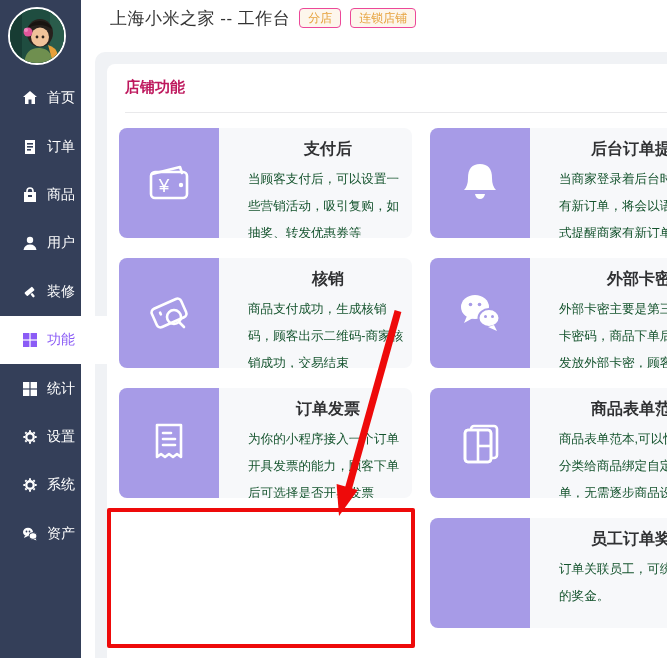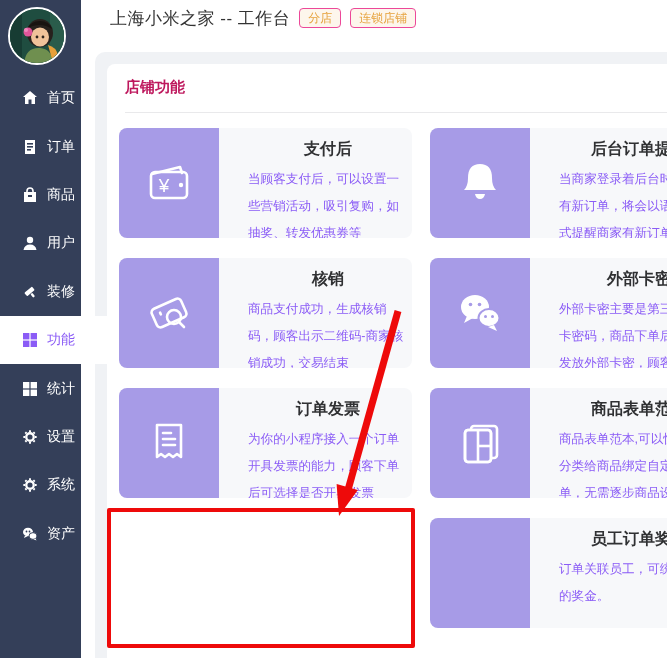--- a/index.html
+++ b/index.html
@@ -30,21 +30,21 @@
   .section-title{position:absolute;left:18px;top:14px;font-size:15px;font-weight:bold;color:#be185d;}
   .divider{position:absolute;left:18px;right:0;top:48px;height:1px;background:#e9e9eb;}
   
   .card{position:absolute;width:293px;height:110px;background:#f7f8fa;border-radius:8px;cursor:pointer;}
   .c-r0{top:64px;} .c-r1{top:194px;} .c-r2{top:324px;} .c-r3{top:454px;}
   .c-c0{left:12px;} .c-c1{left:323px;}
   .iconblock{position:absolute;left:0;top:0;width:100px;height:110px;background:#a79be7;
     border-radius:8px 0 0 8px;display:flex;align-items:center;justify-content:center;}
   .textarea{position:absolute;left:100px;top:0;right:0;bottom:0;padding:8px 4px 0 13px;overflow:hidden;margin-left:16px;}
   .card h3{margin:0;font-size:16px;font-weight:bold;color:#303133;text-align:center;line-height:26px;height:26px;}
-  .card p{margin:4px 0 0;font-size:12.6px;line-height:27px;color:#8b5cf6;word-break:break-all;}
+  .card p{margin:4px 0 0;font-size:12.6px;line-height:27px;color:#14532d;word-break:break-all;}
   
   .red-rect{position:absolute;left:107px;top:508px;width:308px;height:140px;box-sizing:border-box;
     border:4px solid #ee0a0a;border-radius:2px;z-index:9;pointer-events:none;}
   .anno-svg{position:absolute;left:0;top:0;z-index:10;pointer-events:none;}
 </style>
 </head>
 <body>
 
 <div class="sidebar">
   <div class="avatar">

